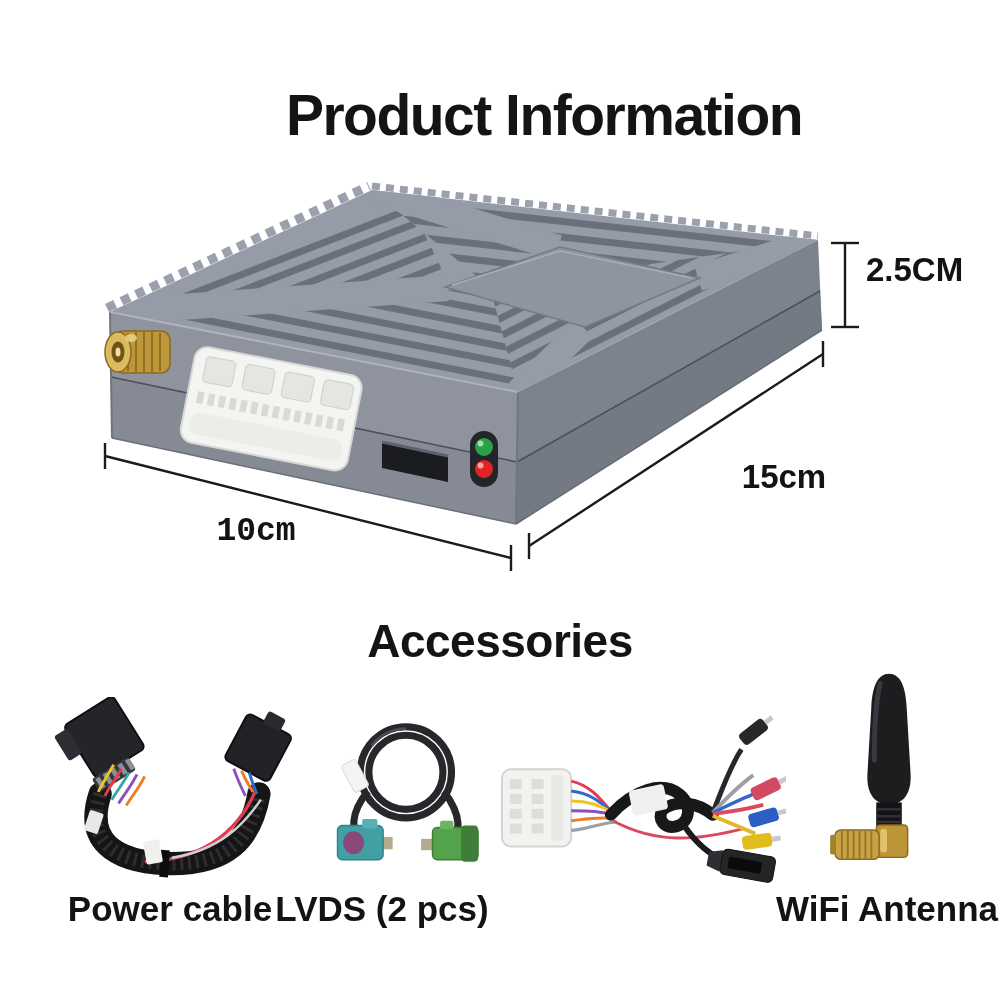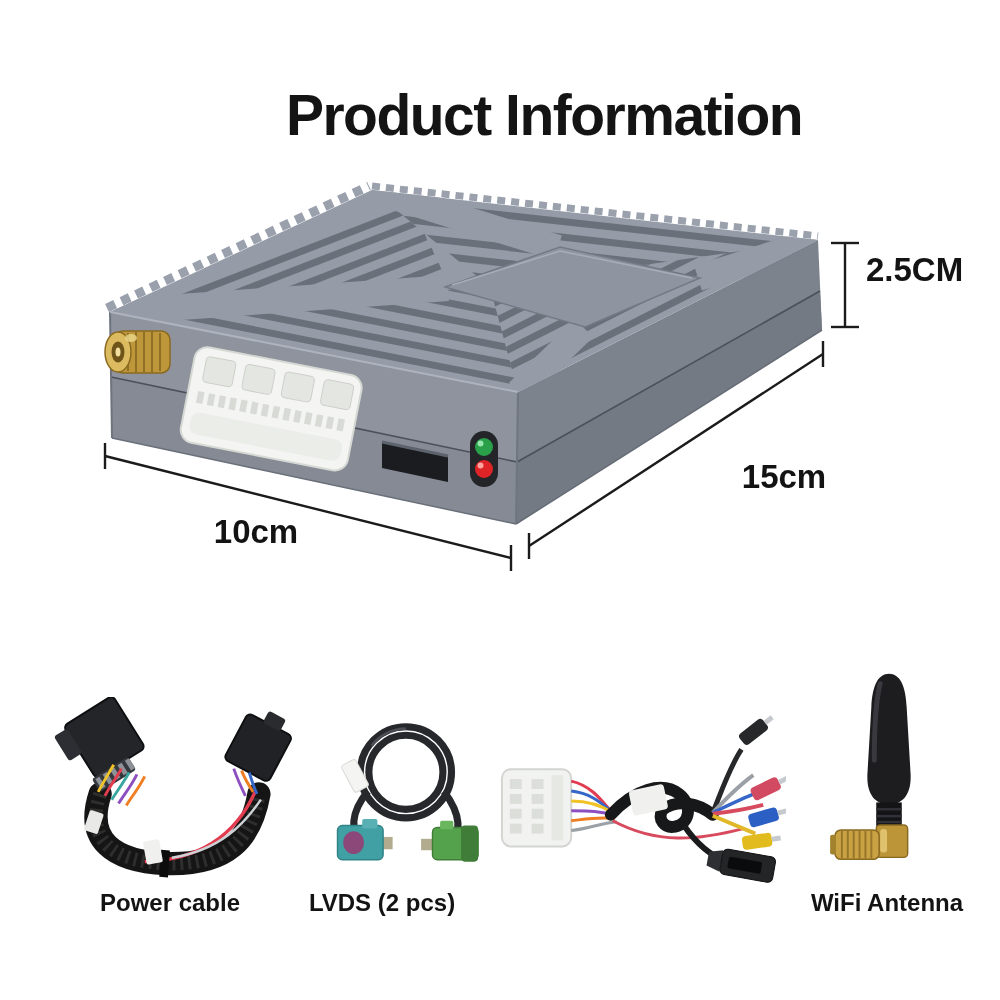--- a/index.html
+++ b/index.html
@@ -8,21 +8,21 @@
   .title{position:absolute;top:82px;left:0;width:100%;text-align:center;
          font-size:57px;font-weight:700;letter-spacing:-1.5px;color:#141414;padding-left:44px;}
   .device-area{position:absolute;top:175px;left:0;width:1000px;height:430px;}
   .device-area svg{position:absolute;left:0;top:0;}
   .dim{position:absolute;font-size:33px;font-weight:700;color:#131313;white-space:nowrap;line-height:1;}
   .dim.center{transform:translateX(-50%);}
   .acc-heading{position:absolute;top:614px;left:0;width:100%;text-align:center;
                font-size:46px;font-weight:700;letter-spacing:-0.5px;color:#141414;}
   .acc-img{position:absolute;}
   .acc-label{position:absolute;top:890px;transform:translateX(-50%);
-             font-size:24px;font-weight:700;white-space:nowrap;color:#131313;line-height:1.1;}
+             font-size:35px;font-weight:700;white-space:nowrap;color:#131313;line-height:1.1;}
 </style>
 </head>
 <body>
 
 <div class="canvas">
 
   <div class="title">Product Information</div>
 
   <div class="device-area">
     <svg width="1000" height="430" viewBox="0 0 1000 430">
@@ -169,23 +169,24 @@
         <line x1="529" y1="358" x2="529" y2="384"></line>
         <line x1="823" y1="166" x2="823" y2="192"></line>
         <line x1="105" y1="281" x2="511" y2="383"></line>
         <line x1="105" y1="268" x2="105" y2="294"></line>
         <line x1="511" y1="370" x2="511" y2="396"></line>
       </g>
     </svg>
 
     <div class="dim" style="left:866px;top:78px;text-align:center;">2.5CM</div>
     <div class="dim center" style="left:740px;top:285px;margin-left:44px;">15cm</div>
-    <div class="dim center" style="left:256px;top:340px;">10cm</div>
+    <div class="dim center" style="left:256px;top:340px;font-family:Liberation Mono, monospace;">10cm</div>
   </div>
 
+  <div class="acc-heading">Accessories</div>
 
   <svg class="acc-img" style="left:30px;top:697px;" width="272" height="184" viewBox="0 0 280 190">
     <path d="M 72 100 C 56 148, 86 170, 140 172 C 204 174, 228 146, 236 100" fill="none" stroke="#151515" stroke-width="24" stroke-linecap="round"></path>
     <path d="M 72 100 C 56 148, 86 170, 140 172 C 204 174, 228 146, 236 100" fill="none" stroke="#2e2e2e" stroke-width="14" stroke-dasharray="3 5"></path>
     <path d="M 118 170 C 180 168, 214 138, 232 98" stroke="#e23c50" stroke-width="3.5" fill="none"></path>
     <path d="M 146 166 C 196 158, 220 132, 238 106" stroke="#cdd2d6" stroke-width="2.5" fill="none"></path>
     <rect x="134" y="158" width="9" height="28" fill="#0c0c0c" transform="rotate(4 138 172)"></rect>
     <g transform="translate(88,60) rotate(-32)">
       <rect x="-30" y="-54" width="60" height="64" rx="5" fill="#232529" stroke="#0e0f11" stroke-width="2"></rect>
       <rect x="-44" y="-50" width="16" height="30" rx="3" fill="#2c2e33"></rect>

